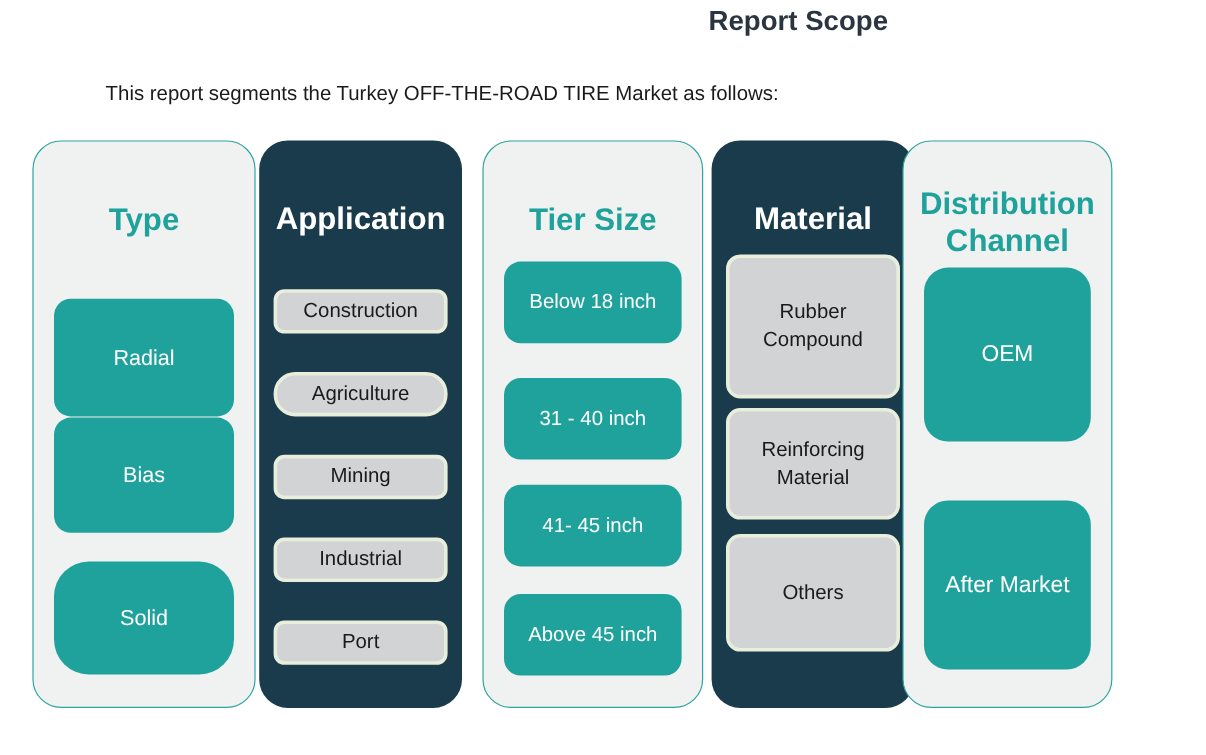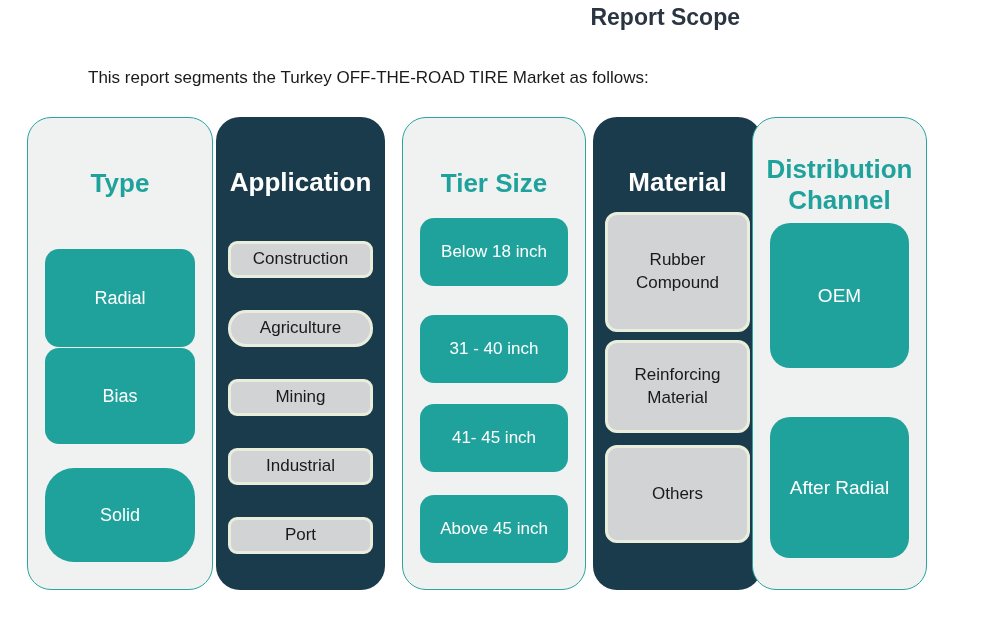--- a/index.html
+++ b/index.html
@@ -115,16 +115,16 @@
   <div class="panel dark" style="left:593px;width:169px;">
     <div class="panel-header">Material</div>
     <div class="item gray-item" style="top:95px;height:120px;border-radius:12px;">Rubber Compound</div>
     <div class="item gray-item" style="top:223px;height:93px;border-radius:12px;">Reinforcing Material</div>
     <div class="item gray-item" style="top:328px;height:98px;border-radius:12px;">Others</div>
   </div>
 
   <div class="panel light" style="left:752px;width:175px;">
     <div class="panel-header two-line">Distribution Channel</div>
     <div class="item teal-item big" style="top:105px;height:145px;">OEM</div>
-    <div class="item teal-item big" style="top:299px;height:141px;">After Radial</div>
+    <div class="item teal-item big" style="top:299px;height:141px;">After Market</div>
   </div>
 
 </div>
 
 </body></html>

